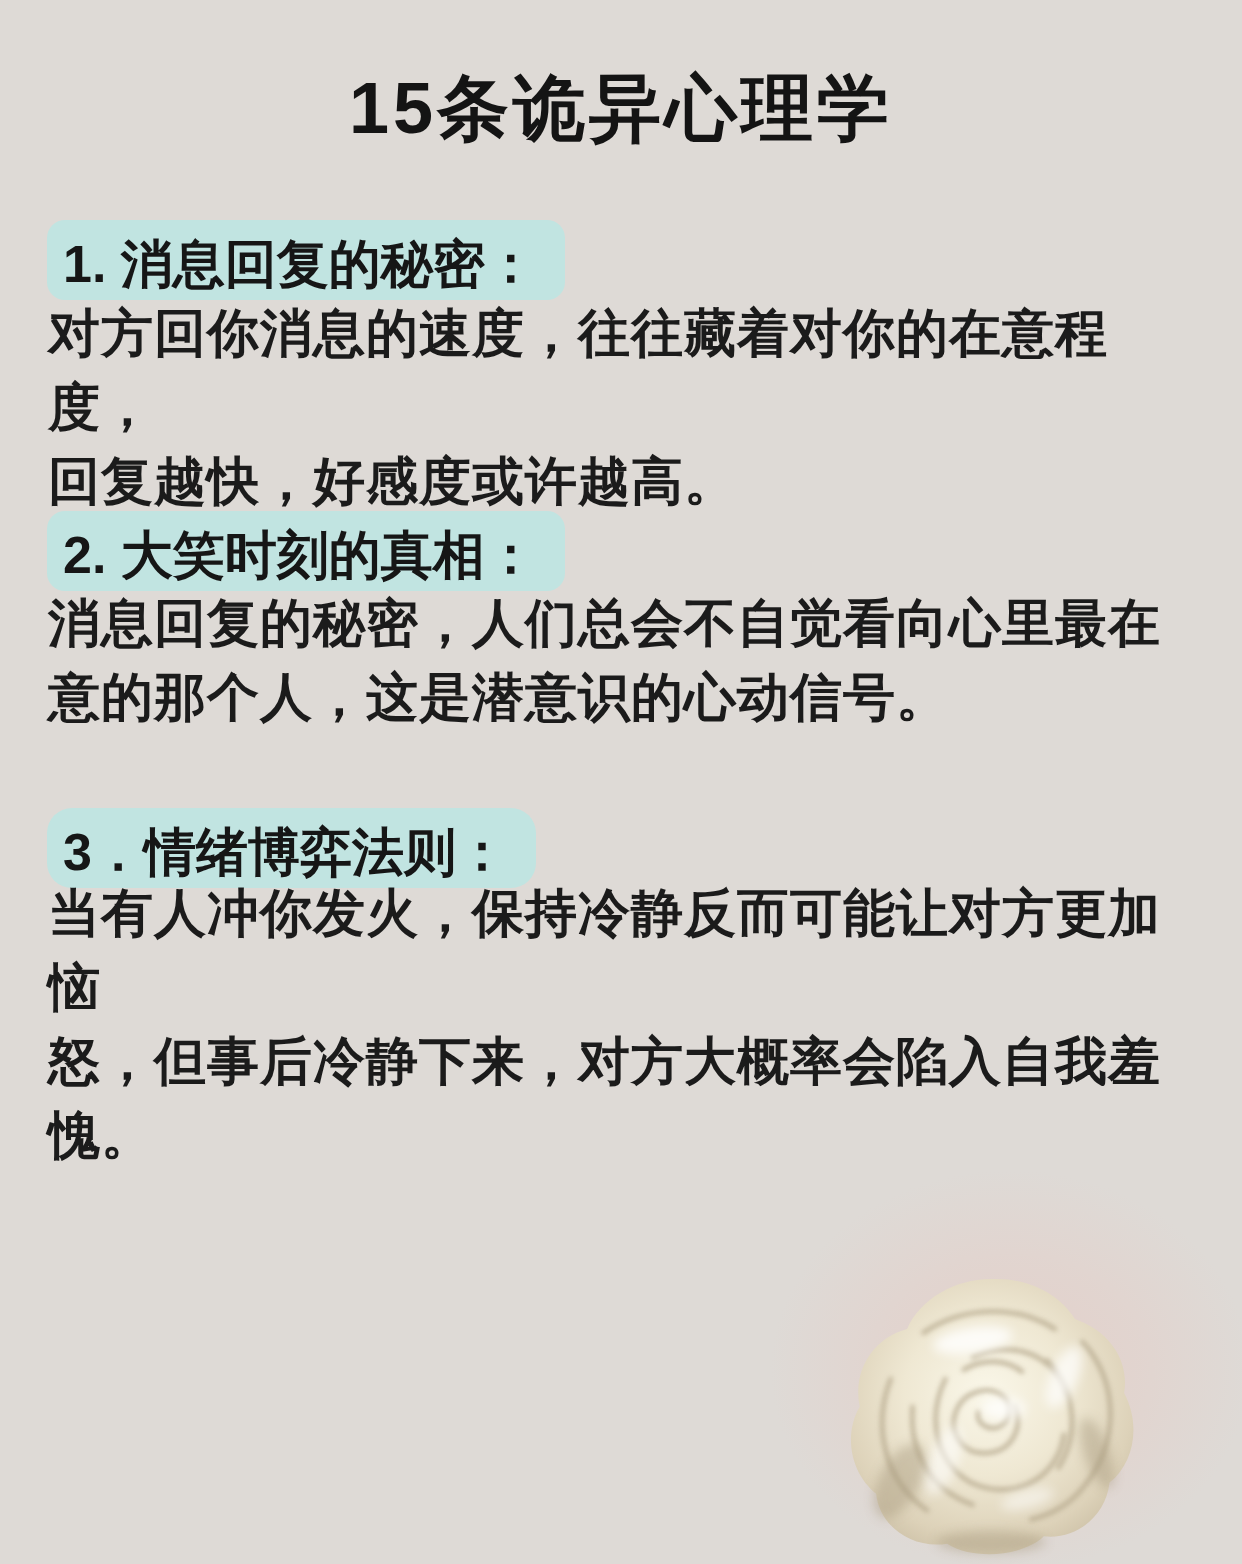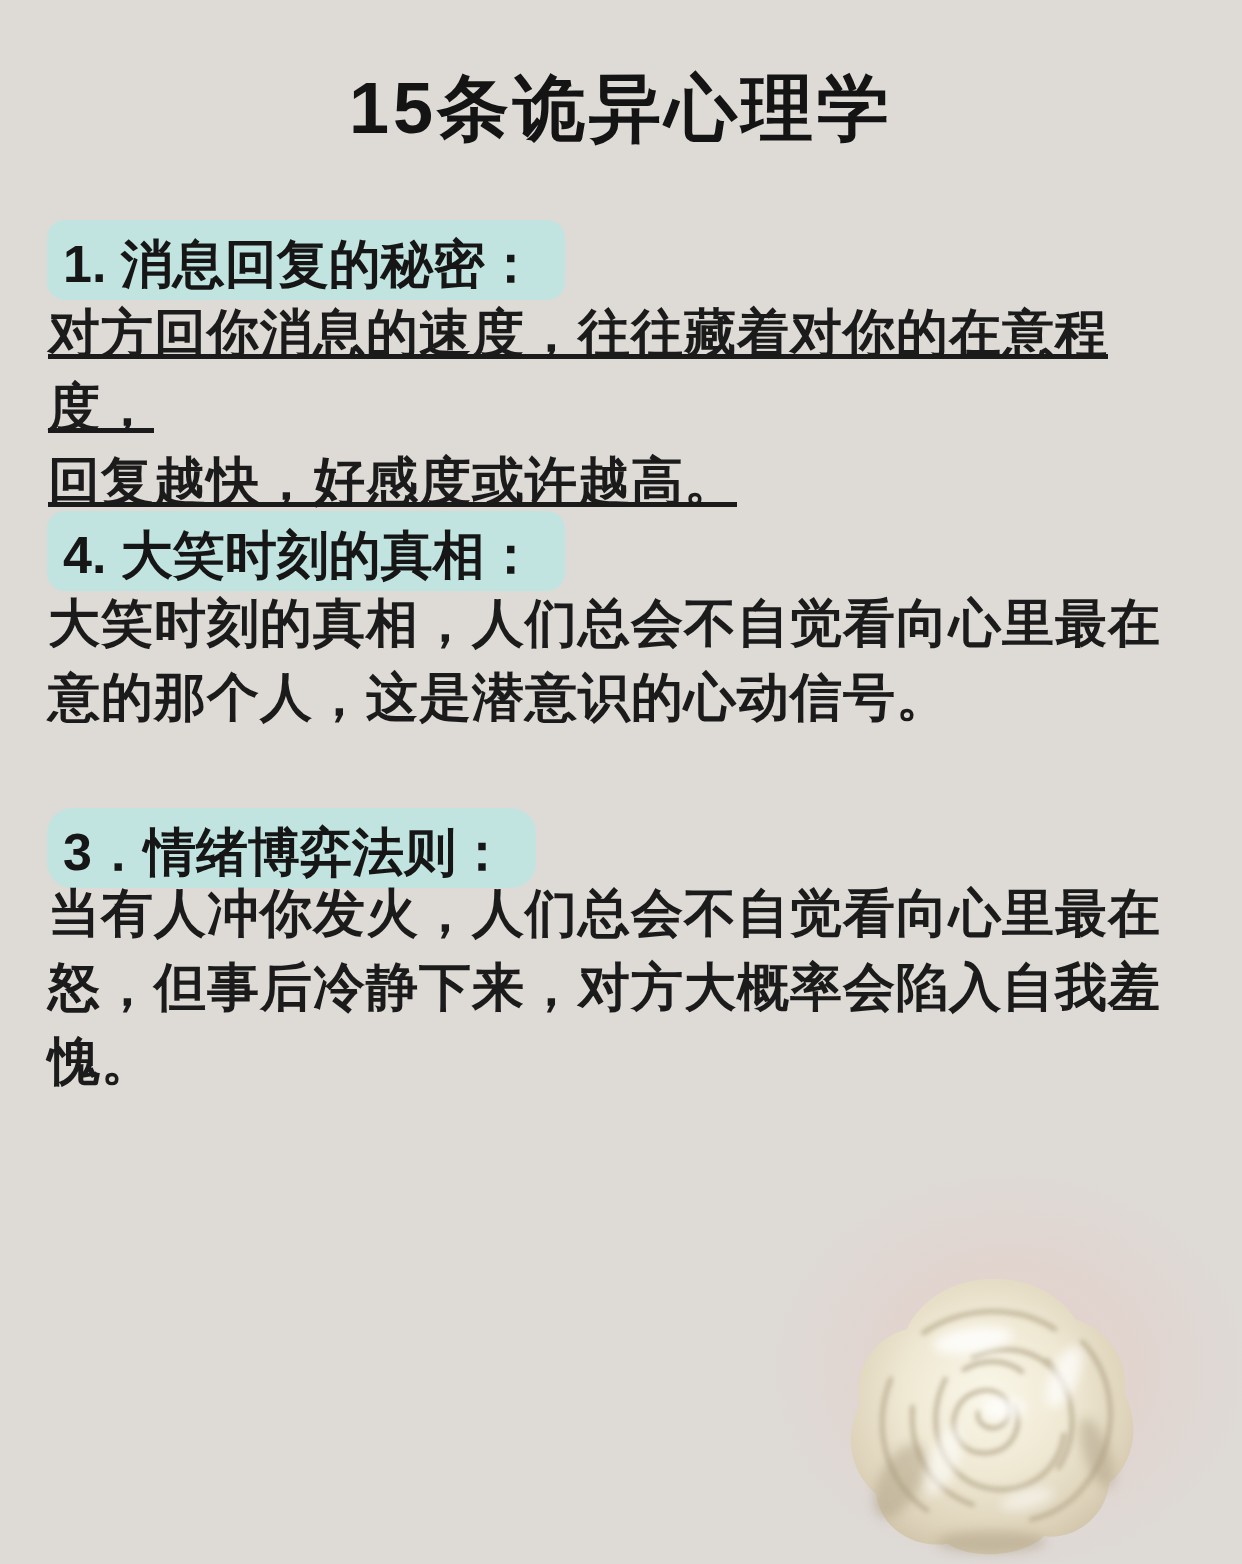--- a/index.html
+++ b/index.html
@@ -48,21 +48,21 @@
     left: 48px;
     width: 1165px;
     font-size: 52px;
     line-height: 74px;
     font-weight: 700;
     letter-spacing: 1px;
     color: var(--fg);
     white-space: pre-line;
   }
   .heading-1 { top: 220px; }
-  .body-1    { top: 296px; text-decoration: underline; }
+  .body-1    { top: 296px; }
   .heading-2 { top: 511px; }
   .body-2    { top: 586px; }
   .heading-3 { top: 808px; border-radius: 25px; }
   .body-3    { top: 876px; }
   .rose-backdrop {
     position: absolute;
     left: 770px;
     top: 1170px;
     width: 480px;
     height: 400px;
@@ -86,28 +86,28 @@
 
   <div class="title">15条诡异心理学</div>
 
   <div>
     <span class="item-heading heading-1">1. 消息回复的秘密：</span>
     <div class="item-body body-1">对方回你消息的速度，往往藏着对你的在意程度，
 回复越快，好感度或许越高。</div>
   </div>
 
   <div>
-    <span class="item-heading heading-2">4. 大笑时刻的真相：</span>
-    <div class="item-body body-2">大笑时刻的真相，人们总会不自觉看向心里最在
+    <span class="item-heading heading-2">2. 大笑时刻的真相：</span>
+    <div class="item-body body-2">消息回复的秘密，人们总会不自觉看向心里最在
 意的那个人，这是潜意识的心动信号。</div>
   </div>
 
   <div>
     <span class="item-heading heading-3">3．情绪博弈法则：</span>
-    <div class="item-body body-3">当有人冲你发火，人们总会不自觉看向心里最在
+    <div class="item-body body-3">当有人冲你发火，保持冷静反而可能让对方更加恼
 怒，但事后冷静下来，对方大概率会陷入自我羞
 愧。</div>
   </div>
 
   <div class="rose-backdrop"></div>
 
   <svg class="rose" viewBox="0 0 340 320" preserveAspectRatio="none" xmlns="http://www.w3.org/2000/svg">
     <defs>
       <radialGradient id="pearl" cx="48%" cy="42%" r="65%">
         <stop offset="0%" stop-color="#faf7e9"></stop>

